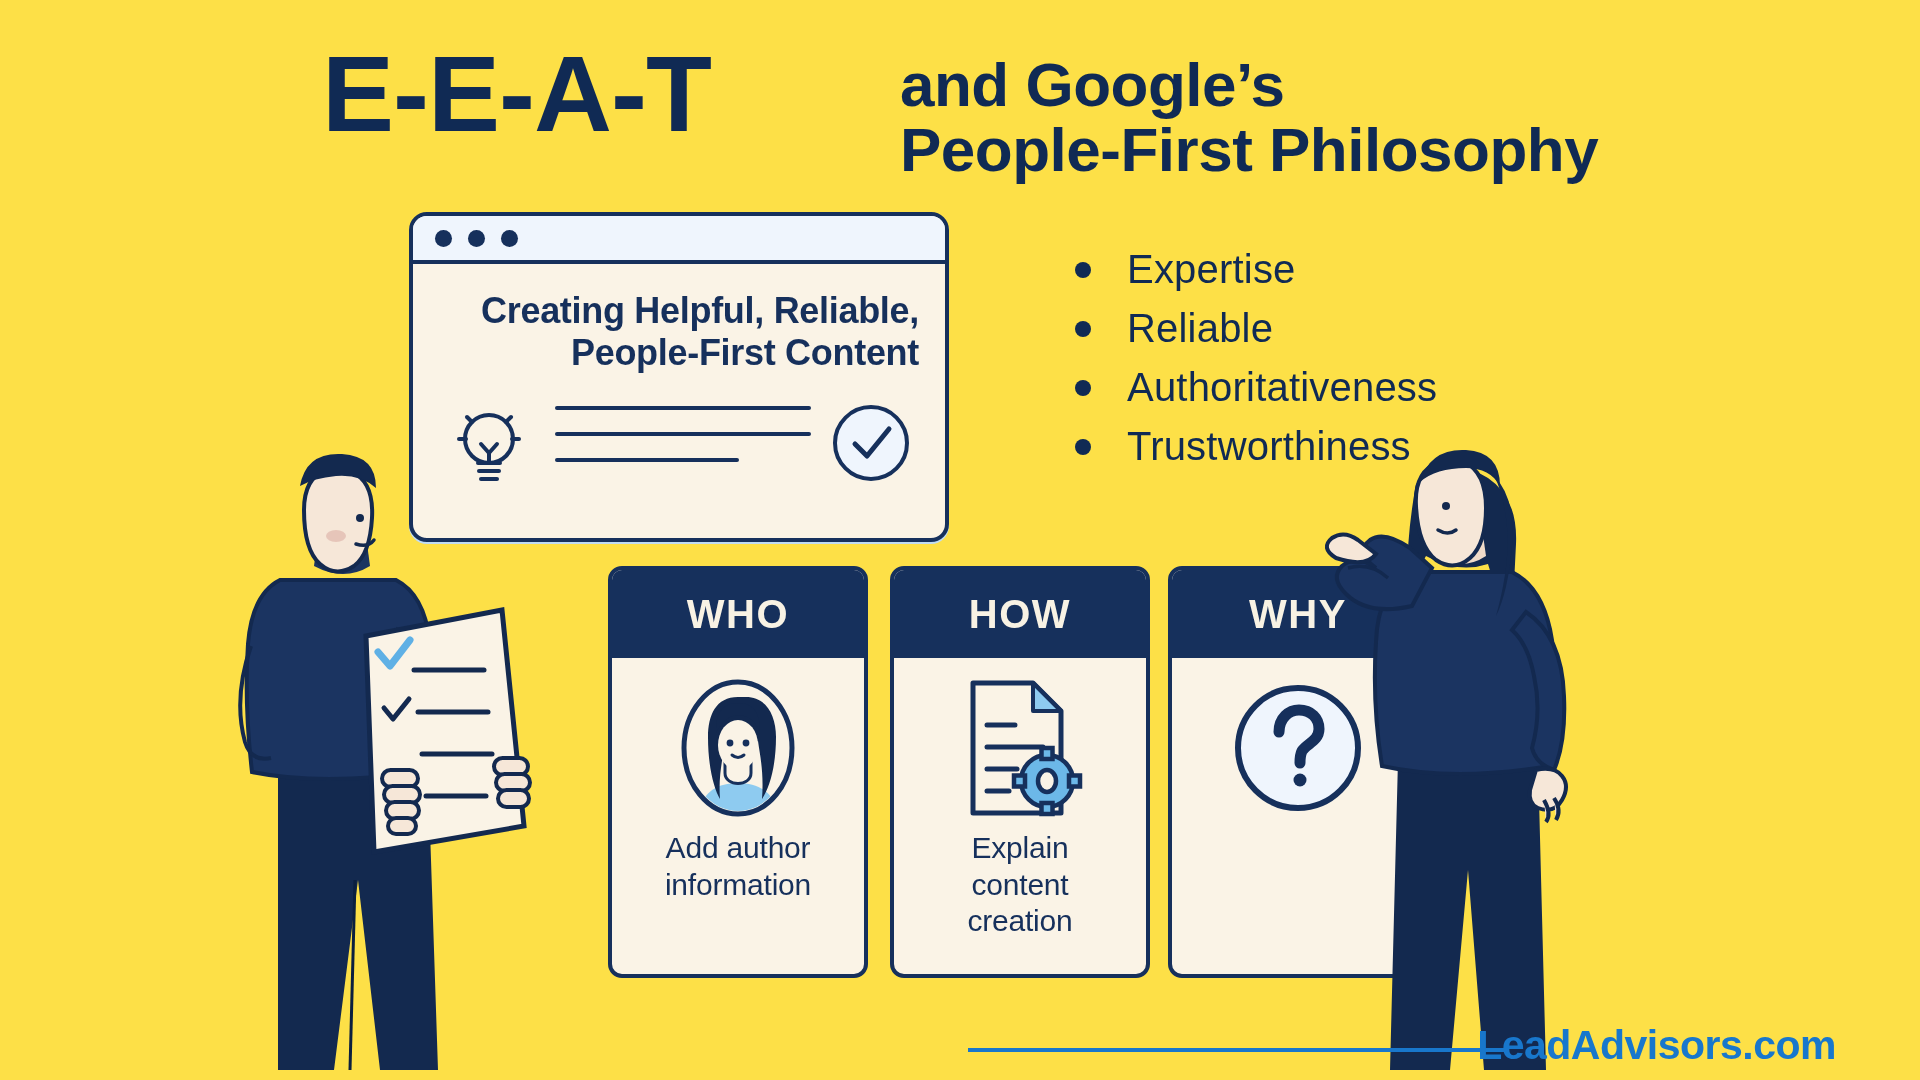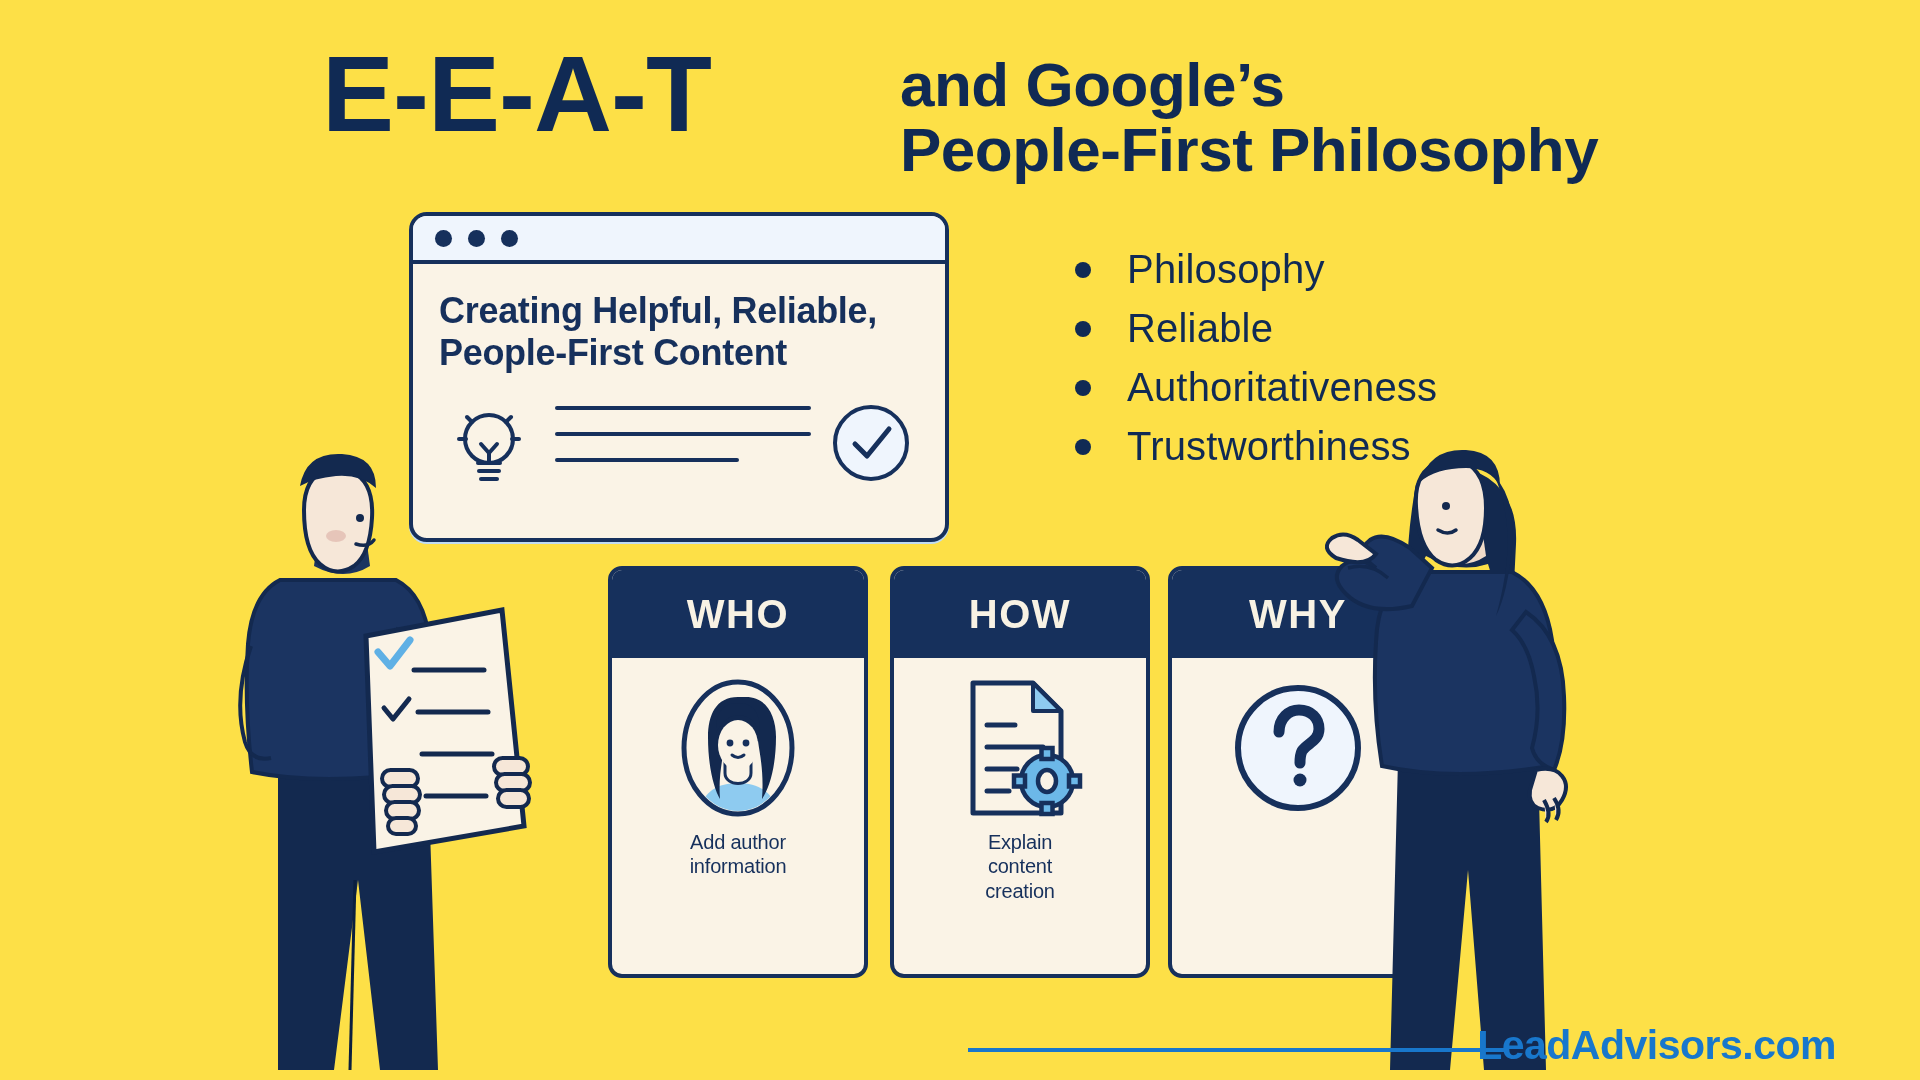--- a/index.html
+++ b/index.html
@@ -92,21 +92,21 @@
     display: block;
   }
   #browser .body {
     padding: 26px 26px 0 26px;
     height: calc(100% - 48px);
   }
   #browser .headline {
     font-size: 36px;
     font-weight: 700;
     color: #16305c;
-    text-align: left;
+    text-align: right;
     line-height: 1.18;
     letter-spacing: -0.3px;
   }
   #browser .content-row {
     display: flex;
     align-items: center;
     margin-top: 22px;
     padding: 0 6px;
   }
   #browser .lines {
@@ -155,21 +155,21 @@
   .card .icon-wrap {
     height: 168px;
     display: flex;
     align-items: center;
     justify-content: center;
     padding-top: 12px;
   }
   .card .caption {
     flex: 1;
     text-align: center;
-    font-size: 20px;
+    font-size: 30px;
     font-weight: 400;
     color: #16305c;
     line-height: 1.22;
     padding: 4px 14px 0 14px;
     letter-spacing: -0.2px;
   }
 
   
   #man   { position:absolute; left:218px; top:440px; }
   #woman { position:absolute; left:1320px; top:430px; }
@@ -199,21 +199,21 @@
   <div id="eeat-title">E-E-A-T</div>
 
   <div id="subtitle">
     <span class="l1">and Google’s</span>
     <span class="l2">People-First Philosophy</span>
   </div>
 
   <div id="bullets">
     <div class="row">
       <span class="dot"></span>
-      <span class="txt">Philosophy</span>
+      <span class="txt">Expertise</span>
     </div>
     <div class="row">
       <span class="dot"></span>
       <span class="txt">Reliable</span>
     </div>
     <div class="row">
       <span class="dot"></span>
       <span class="txt">Authoritativeness</span>
     </div>
     <div class="row">

